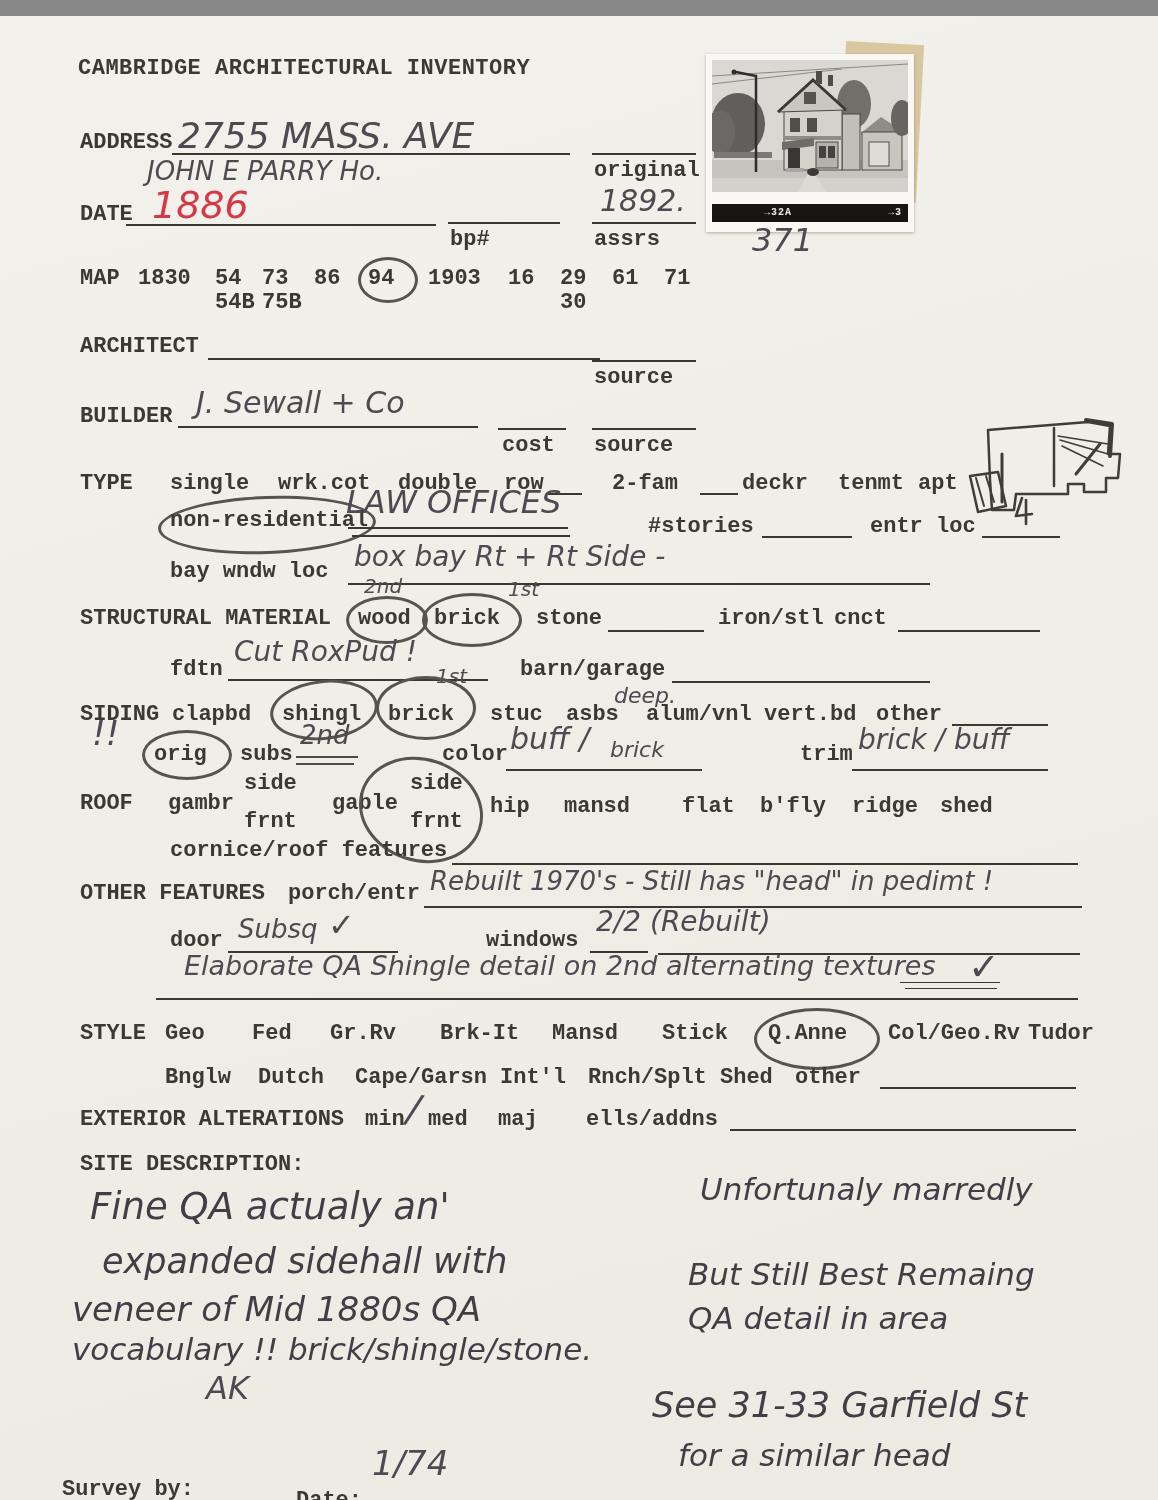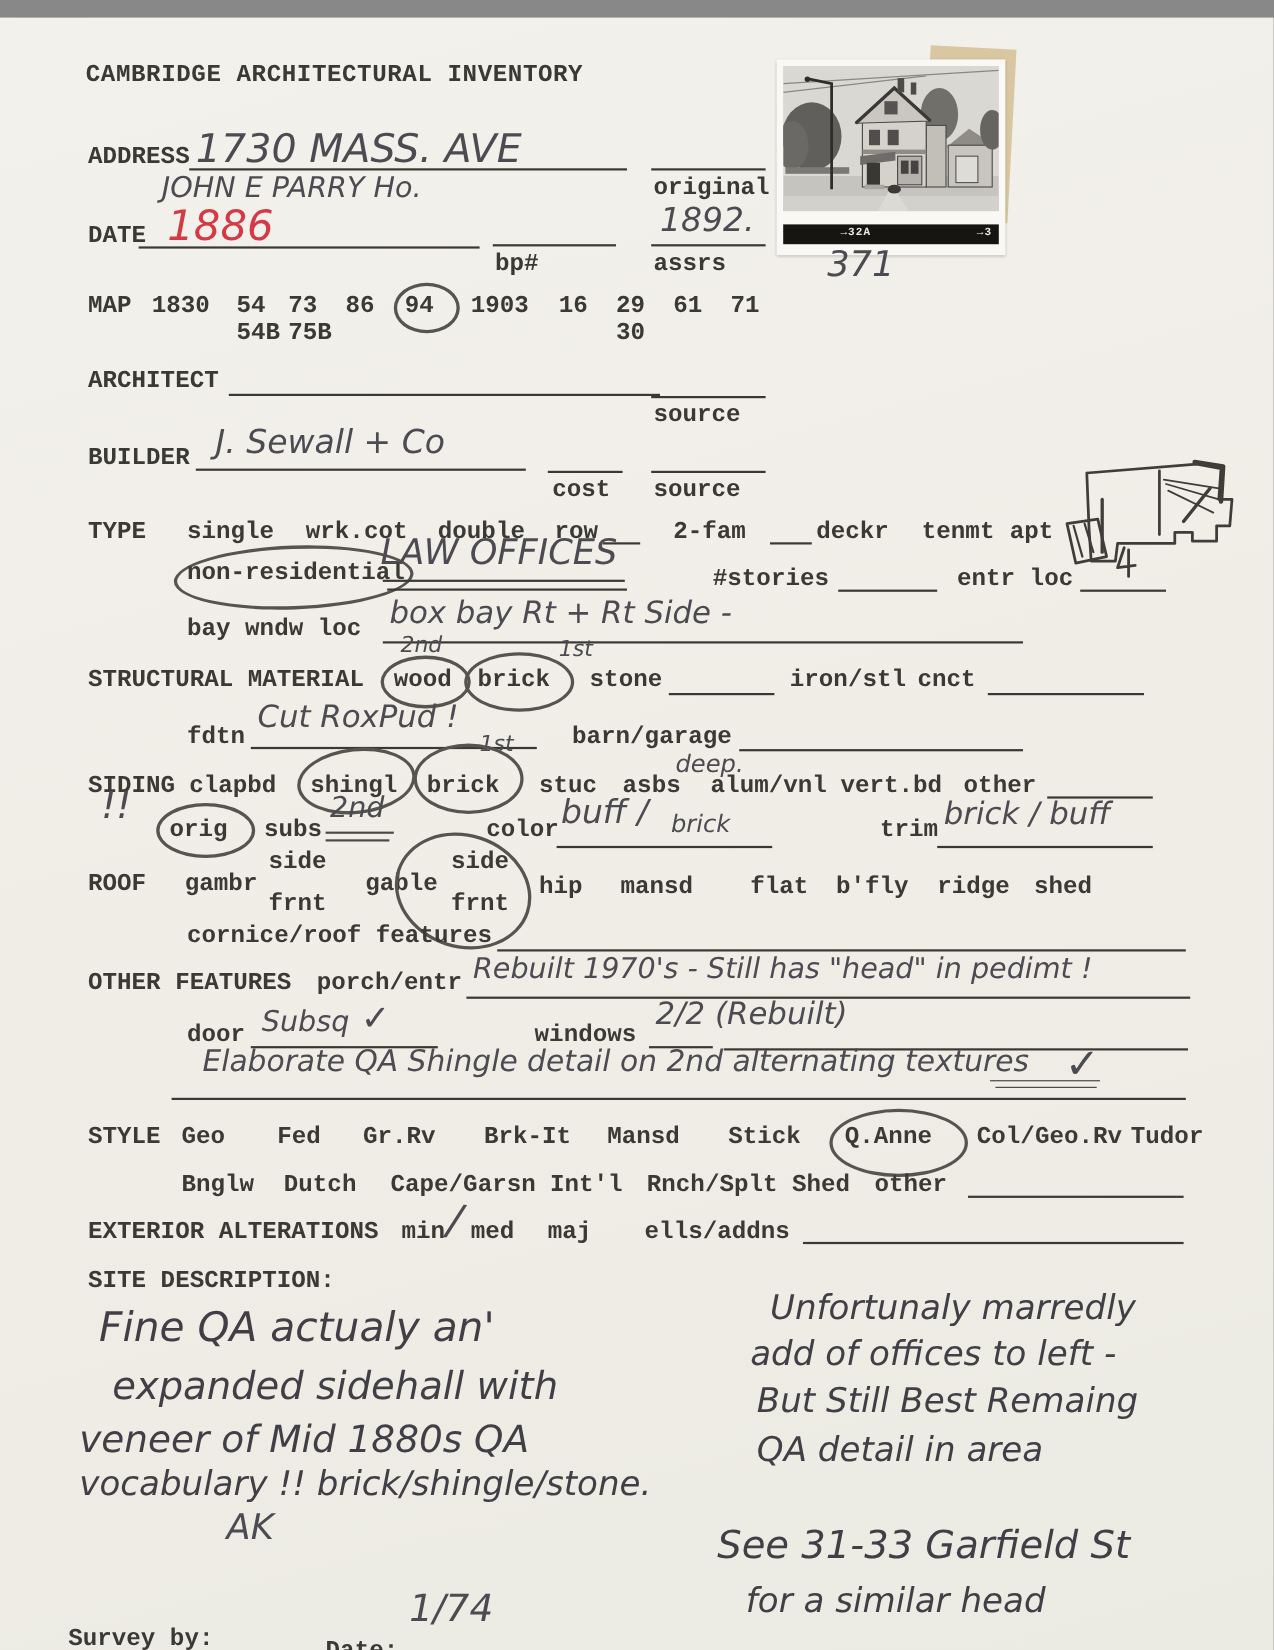--- a/index.html
+++ b/index.html
@@ -76,21 +76,21 @@
       </svg>
     </div>
     <div class="film-strip">
       <span style="left:52px">→32A</span>
       <span style="left:176px">→3</span>
     </div>
   </div>
   <span class="h" style="left:752px;top:208px;font-size:32px">371</span>
 
   <span class="t" style="left:80px;top:114px">ADDRESS</span>
-  <span class="h" style="left:178px;top:102px;font-size:36px">1730 MASS. AVE</span>
+  <span class="h" style="left:178px;top:102px;font-size:36px">2755 MASS. AVE</span>
   <div class="u" style="left:172px;top:137px;width:398px"></div>
   <div class="u" style="left:592px;top:137px;width:104px"></div>
   <span class="t" style="left:594px;top:142px">original</span>
   <span class="h" style="left:147px;top:142px;font-size:26px">JOHN E PARRY Ho.</span>
 
   <span class="t" style="left:80px;top:186px">DATE</span>
   <span class="h red" style="left:152px;top:170px;font-size:38px">1886</span>
   <div class="u" style="left:126px;top:208px;width:310px"></div>
   <div class="u" style="left:448px;top:206px;width:112px"></div>
   <span class="t" style="left:450px;top:211px">bp#</span>
@@ -282,21 +282,20 @@
   <span class="t" style="left:586px;top:1091px">ells/addns</span>
   <div class="u" style="left:730px;top:1113px;width:346px"></div>
 
   <span class="t" style="left:80px;top:1136px">SITE DESCRIPTION:</span>
   <span class="h hp" style="left:90px;top:1172px;font-size:37px">Fine QA actualy an'</span>
   <span class="h hp" style="left:102px;top:1228px;font-size:35px">expanded sidehall with</span>
   <span class="h hp" style="left:72px;top:1276px;font-size:34px">veneer of Mid 1880s QA</span>
   <span class="h hp" style="left:700px;top:1158px;font-size:31px">Unfortunaly marredly</span>
 
   <span class="h hp" style="left:72px;top:1318px;font-size:31px">vocabulary !! brick/shingle/stone.</span>
-  <span class="h hp" style="left:682px;top:1200px;font-size:31px">add of offices to left -</span>
   <span class="h hp" style="left:688px;top:1243px;font-size:31px">But Still Best Remaing</span>
   <span class="h hp" style="left:688px;top:1287px;font-size:31px">QA detail in area</span>
 
   <span class="h hp" style="left:652px;top:1372px;font-size:35px">See 31-33 Garfield St</span>
   <span class="h hp" style="left:678px;top:1424px;font-size:31px">for a similar head</span>
 
   <span class="t" style="left:62px;top:1461px">Survey by:</span>
   <span class="h" style="left:206px;top:1356px;font-size:32px">AK</span>
   <span class="t" style="left:296px;top:1472px">Date:</span>
   <span class="h" style="left:372px;top:1430px;font-size:34px">1/74</span>

